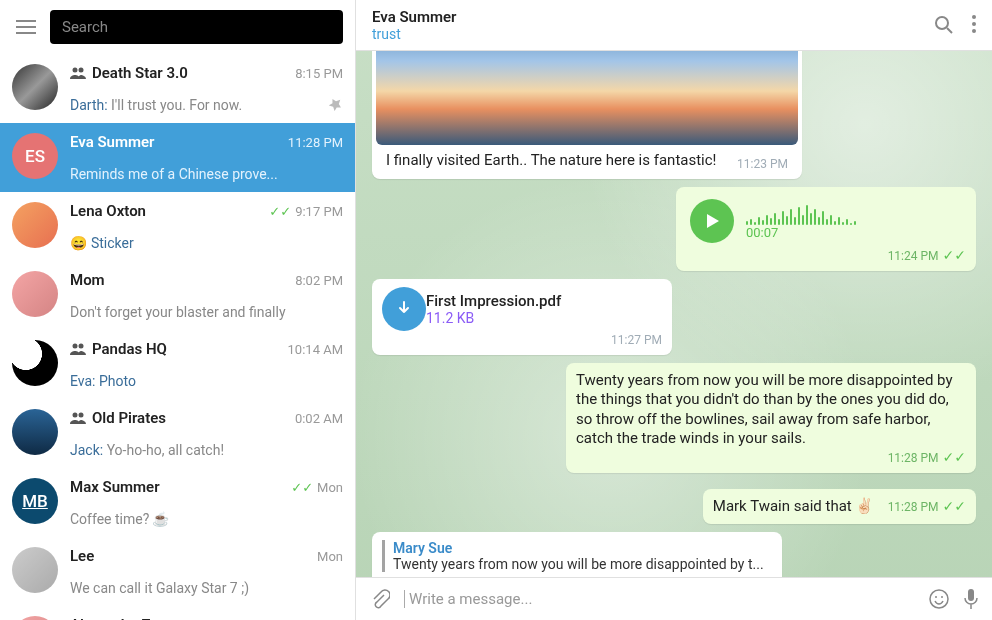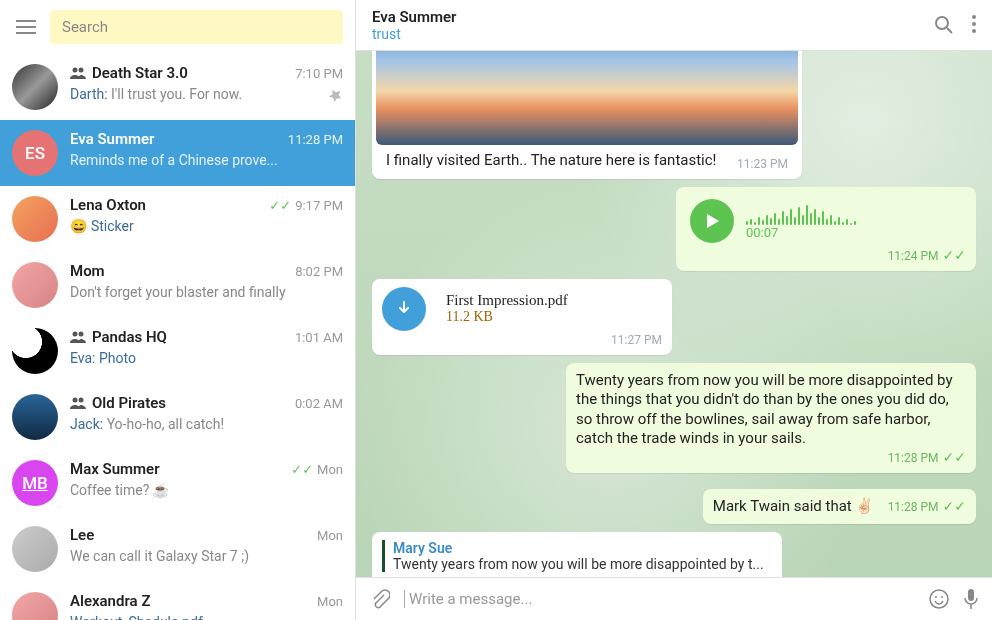--- a/index.html
+++ b/index.html
@@ -1,38 +1,38 @@
 <!DOCTYPE html>
 <html><head>
 <meta charset="utf-8">
 <style>
 * { box-sizing: border-box; margin: 0; padding: 0; }
 body { font-family: -apple-system, BlinkMacSystemFont, "Segoe UI", Roboto, sans-serif; font-size: 14px; color: #222; width: 992px; height: 620px; overflow: hidden; display: flex; }
 .sidebar { width: 356px; background: #fff; border-right: 1px solid #e0e0e0; display: flex; flex-direction: column; }
 .sidebar-top { display: flex; align-items: center; padding: 10px 12px; gap: 10px; }
 .menu-btn { width: 28px; height: 28px; display: flex; align-items: center; justify-content: center; cursor: pointer; color: #888; }
-.search-box { flex: 1; background: #fef9c3; border-radius: 4px; padding: 8px 12px; color: #888; font-size: 15px; }
+.search-box { flex: 1; background: #000000; border-radius: 4px; padding: 8px 12px; color: #888; font-size: 15px; }
 .chat-list { flex: 1; overflow: hidden; }
 .chat-item { display: flex; align-items: flex-start; padding: 10px 12px; gap: 12px; cursor: pointer; position: relative; }
 .chat-item.selected { background: #419fd9; color: #fff; }
 .avatar { width: 46px; height: 46px; border-radius: 50%; flex-shrink: 0; display: flex; align-items: center; justify-content: center; font-size: 17px; font-weight: 500; color: #fff; background: #ccc; overflow: hidden; }
 .avatar.es { background: #e57373; }
-.avatar.mb { background: #d946ef; text-decoration: underline; }
+.avatar.mb { background: #0c4a6e; text-decoration: underline; }
 .avatar.img-bw { background: linear-gradient(135deg,#333,#999,#222); }
 .avatar.img-or { background: linear-gradient(135deg,#f4a261,#e76f51); }
 .avatar.img-pk { background: linear-gradient(135deg,#f4a5a5,#d48484); }
 .avatar.img-panda { background: radial-gradient(circle at 30% 30%,#fff 0 35%,#000 36% 100%); }
 .avatar.img-ship { background: linear-gradient(180deg,#2a6496,#0f2a44); }
 .avatar.img-lee { background: linear-gradient(135deg,#ccc,#aaa); }
 .chat-body { flex: 1; min-width: 0; }
 .chat-line1 { display: flex; align-items: center; gap: 6px; justify-content: center; }
 .chat-name { font-weight: 600; font-size: 15px; flex-shrink: 0; }
 .chat-time { margin-left: auto; font-size: 13px; color: #999; }
 .chat-item.selected .chat-time { color: #e3f2fd; }
-.chat-line2 { display: flex; align-items: flex-end; margin-top: 4px; font-size: 14px; color: #888; }
+.chat-line2 { display: flex; align-items: flex-start; margin-top: 15px; font-size: 14px; color: #888; }
 .chat-item.selected .chat-line2 { color: #e3f2fd; }
 .chat-preview { overflow: hidden; white-space: nowrap; text-overflow: ellipsis; flex: 1; }
 .sender { color: #3a6d99; }
 .link-preview { color: #3a6d99; }
 .group-icon { width: 16px; height: 14px; color: #555; }
 .pin-icon { color: #bbb; margin-left: 6px; }
 .check-icon { color: #5dc452; margin-right: 4px; }
 .emoji { font-size: 14px; }
 .main { flex: 1; display: flex; flex-direction: column; background: linear-gradient(180deg,#c8dfc6 0%,#b8d4b6 100%); position: relative; }
 .main::before { content:""; position:absolute; inset:0; background: radial-gradient(circle at 80% 20%, rgba(255,255,255,0.5), transparent 40%), radial-gradient(circle at 40% 70%, rgba(255,255,255,0.4), transparent 45%); pointer-events:none; }
@@ -50,25 +50,25 @@
 .msg-text { font-size: 15px; line-height: 1.3; }
 .msg-caption { padding: 6px 10px 0 10px; display: flex; align-items: flex-end; gap: 12px; }
 .msg-time { font-size: 12px; color: #a0acb6; white-space: nowrap; margin-left: auto; }
 .msg.out .msg-time { color: #6db566; }
 .msg-row { display: flex; align-items: flex-end; gap: 10px; }
 .voice { display: flex; align-items: center; gap: 12px; padding: 4px; }
 .play-btn { width: 44px; height: 44px; border-radius: 50%; background: #5dc452; display: flex; align-items: center; justify-content: center; color: #fff; }
 .wave { display: flex; align-items: flex-end; gap: 2px; height: 24px; }
 .wave span { width: 2px; background: #5dc452; border-radius: 1px; }
 .voice-dur { color: #5dc452; font-size: 13px; }
-.file { display: flex; gap: 20px; align-items: center; font-family: Liberation Serif, serif; }
+.file { display: flex; gap: 0; align-items: center; }
 .file-icon { width: 44px; height: 44px; border-radius: 50%; background: #419fd9; color: #fff; display: flex; align-items: center; justify-content: center; }
 .file-name { font-weight: 500; font-size: 15px; }
-.file-size { color: #a16207; font-size: 14px; }
-.quote { border-left: 3px solid #14532d; padding-left: 8px; margin-bottom: 16px; }
+.file-size { color: #8b5cf6; font-size: 14px; }
+.quote { border-left: 3px solid #a3a3a3; padding-left: 8px; margin-bottom: 16px; }
 .quote-name { color: #3a8bc9; font-weight: 600; font-size: 14px; }
 .quote-text { font-size: 14px; color: #333; white-space: nowrap; overflow: hidden; text-overflow: ellipsis; }
 .ticks { color: #5dc452; font-size: 14px; margin-left: 4px; }
 .input-bar { background: #fff; padding: 10px 14px; display: flex; align-items: center; gap: 14px; border-top: 1px solid #e0e0e0; z-index: 2; }
 .input-field { flex: 1; color: #999; font-size: 15px; border-left: 1px solid #aaa; padding-left: 4px; }
 .input-icon { color: #888; cursor: pointer; }
 svg { display: block; }
 </style>
 </head>
 <body>
@@ -88,21 +88,21 @@
         <div class="chat-body">
           <div class="chat-line1">
             <span>
               <svg class="group-icon" width="16" height="14" viewBox="0 0 16 14">
                 <circle cx="5" cy="4" r="2.5" fill="currentColor"></circle>
                 <circle cx="11" cy="4" r="2.5" fill="currentColor"></circle>
                 <path d="M0 13c0-3 3-4 5-4s5 1 5 4M8 13c0-3 2-4 3-4s5 1 5 4" fill="currentColor"></path>
               </svg>
             </span>
             <span class="chat-name">Death Star 3.0</span>
-            <span class="chat-time">7:10 PM</span>
+            <span class="chat-time">8:15 PM</span>
           </div>
           <div class="chat-line2">
             <span class="chat-preview"><span class="sender">Darth: </span><span>I'll trust you. For now.</span></span>
             <span class="pin-icon">
               <svg width="14" height="14" viewBox="0 0 14 14">
                 <path d="M7 1l2 4 4 1-3 3 1 4-4-2-4 2 1-4-3-3 4-1z" fill="currentColor" transform="rotate(45 7 7)"></path>
               </svg>
             </span>
           </div>
         </div>
@@ -148,21 +148,21 @@
         <div class="chat-body">
           <div class="chat-line1">
             <span>
               <svg class="group-icon" width="16" height="14" viewBox="0 0 16 14">
                 <circle cx="5" cy="4" r="2.5" fill="currentColor"></circle>
                 <circle cx="11" cy="4" r="2.5" fill="currentColor"></circle>
                 <path d="M0 13c0-3 3-4 5-4s5 1 5 4M8 13c0-3 2-4 3-4s5 1 5 4" fill="currentColor"></path>
               </svg>
             </span>
             <span class="chat-name">Pandas HQ</span>
-            <span class="chat-time">1:01 AM</span>
+            <span class="chat-time">10:14 AM</span>
           </div>
           <div class="chat-line2">
             <span class="chat-preview"><span class="sender">Eva: </span><span class="link-preview">Photo</span></span>
           </div>
         </div>
       </div>
       <div class="chat-item">
         <div class="avatar img-ship"></div>
         <div class="chat-body">
           <div class="chat-line1">

